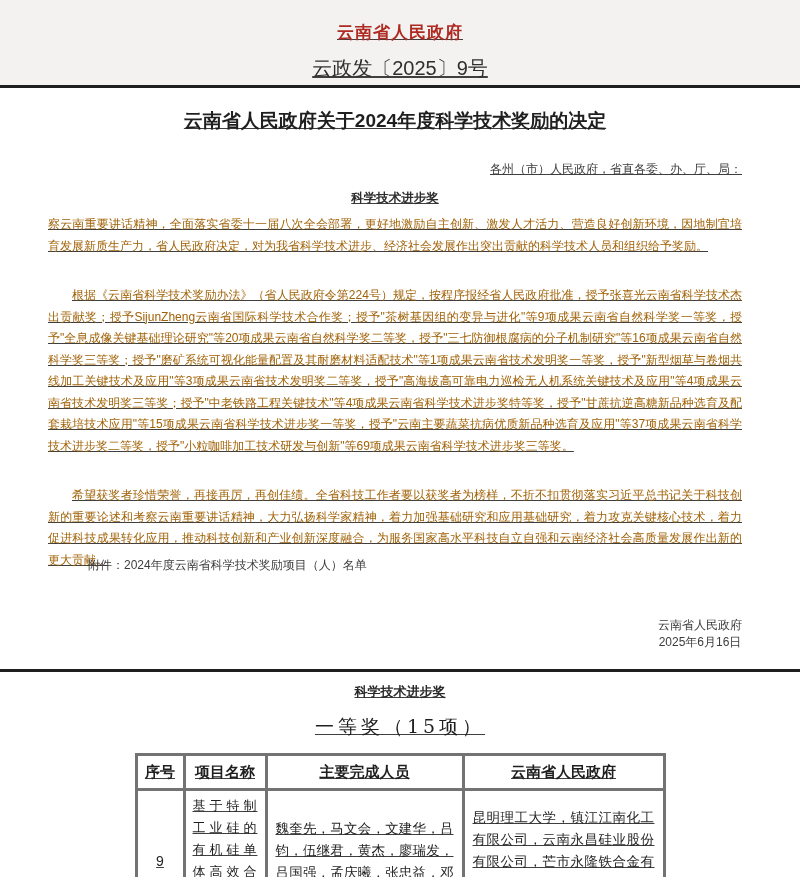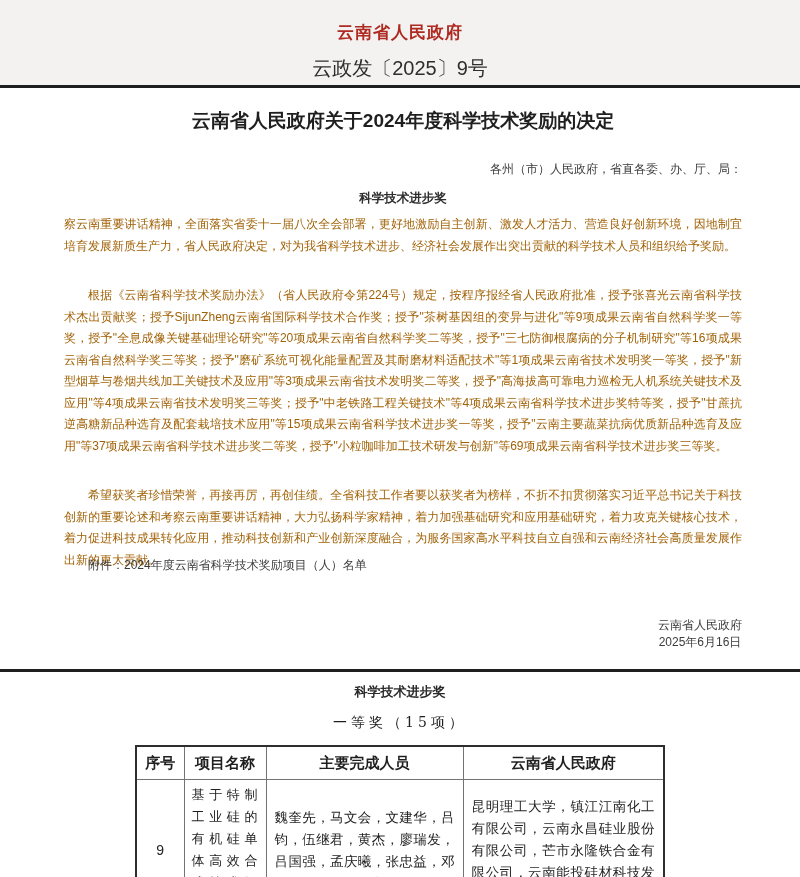--- a/index.html
+++ b/index.html
@@ -3,21 +3,21 @@
 <meta charset="utf-8">
 <style>
   html, body { margin: 0; padding: 0; }
   body {
     width: 800px; height: 877px;
     background: #ffffff;
     overflow: hidden;
     font-family: "Liberation Sans", sans-serif;
     color: #3f3f3f;
   }
-  .page { width: 800px; height: 877px; position: relative; }
+  .page { width: 800px; height: 877px; position: relative; text-decoration: underline; }
 
   
   .masthead {
     height: 85px;
     background: #f3f2f0;
     text-align: center;
   }
   .masthead .org {
     padding-top: 21px;
     font-size: 17px;
@@ -30,21 +30,21 @@
     font-size: 20px;
     color: #2e2e2e;
   }
 
   .rule { height: 3px; background: #1f1f1f; }
 
   
   .doc {
     height: 561px;
     box-sizing: border-box;
-    padding: 0 58px 0 64px;
+    padding: 0 58px 0 48px;
     position: relative;
   }
   .doc-title {
     margin: 20px 0 0 0;
     text-align: center;
     font-size: 19px;
     font-weight: 700;
     color: #1f1f1f;
   }
   .salutation {
@@ -90,34 +90,34 @@
   .awards { padding-top: 11px; }
   .award-category {
     text-align: center;
     font-size: 13px;
     font-weight: 700;
     color: #2a2a2a;
   }
   .award-grade {
     margin-top: 13px;
     text-align: center;
-    font-size: 14px;
+    font-size: 19px;
     letter-spacing: 4px;
     color: #1f1f1f;
     font-family: "DejaVu Serif", serif;
   }
   table.awards-table {
     margin: 13px auto 0 auto;
     width: 528px;
     table-layout: fixed;
     border-collapse: collapse;
     border: 2px solid #2e2e2e;
     font-family: "DejaVu Serif", serif;
   }
-  .awards-table th, .awards-table td { border: 1px solid #737373; }
+  .awards-table th, .awards-table td { border: 3px solid #737373; }
   .awards-table th {
     height: 30px;
     font-size: 15px;
     font-weight: 700;
     color: #1f1f1f;
     font-family: "Liberation Sans", sans-serif;
   }
   .awards-table td {
     font-size: 13.5px;
     line-height: 22px;

